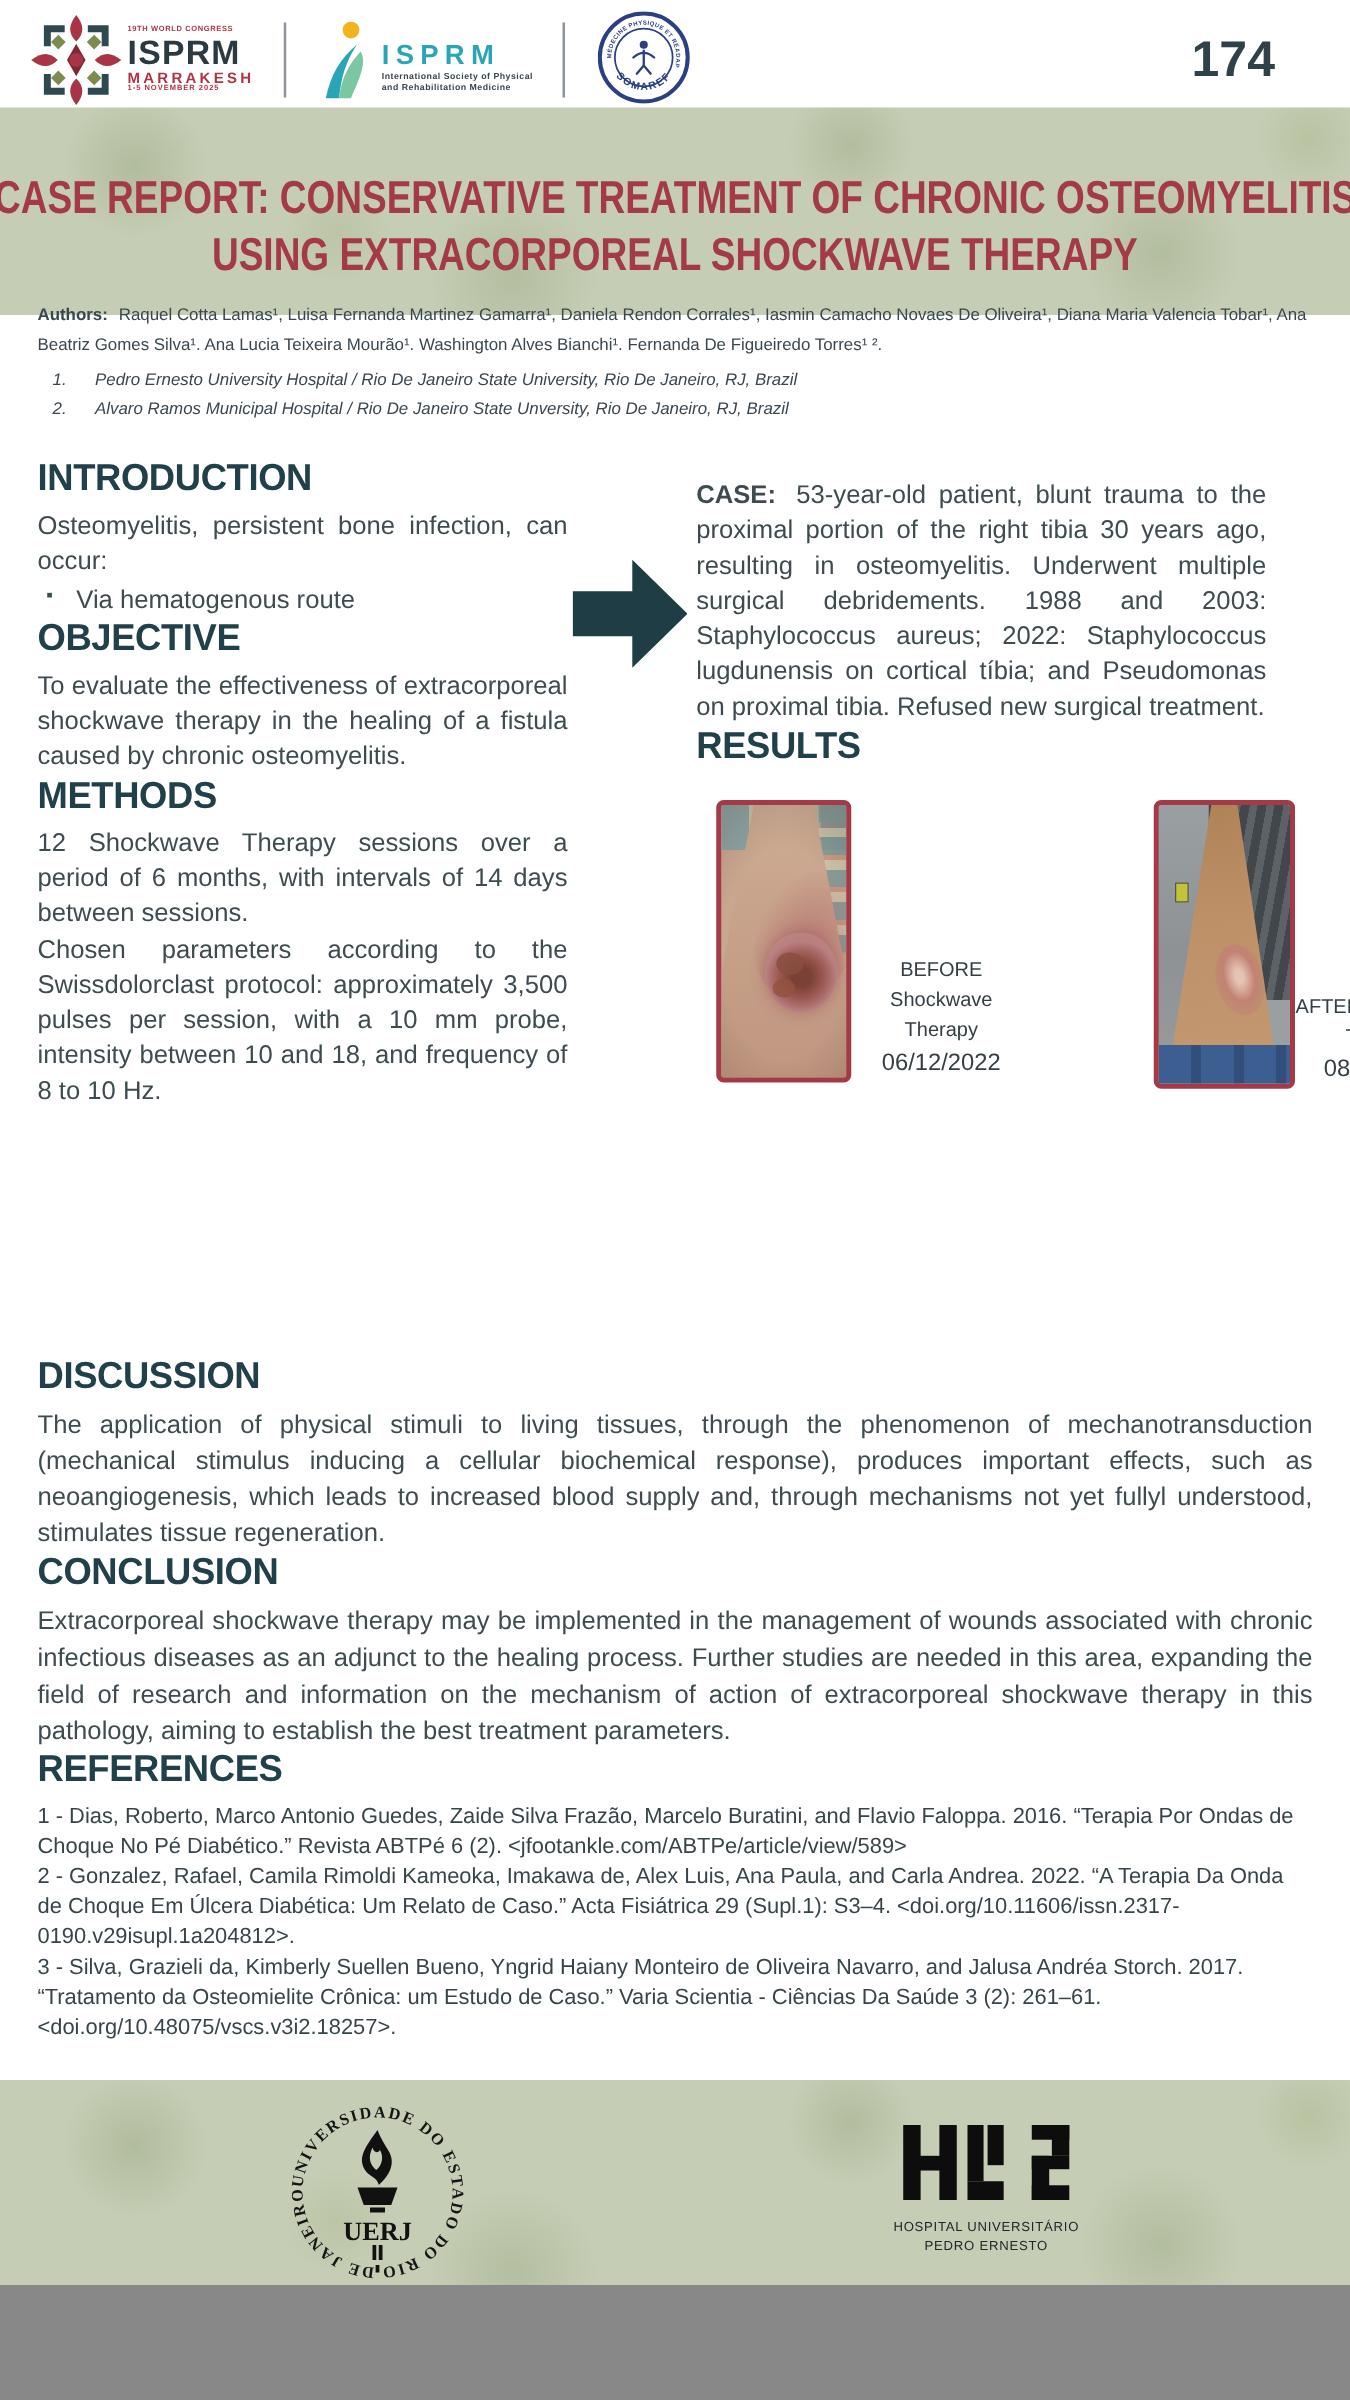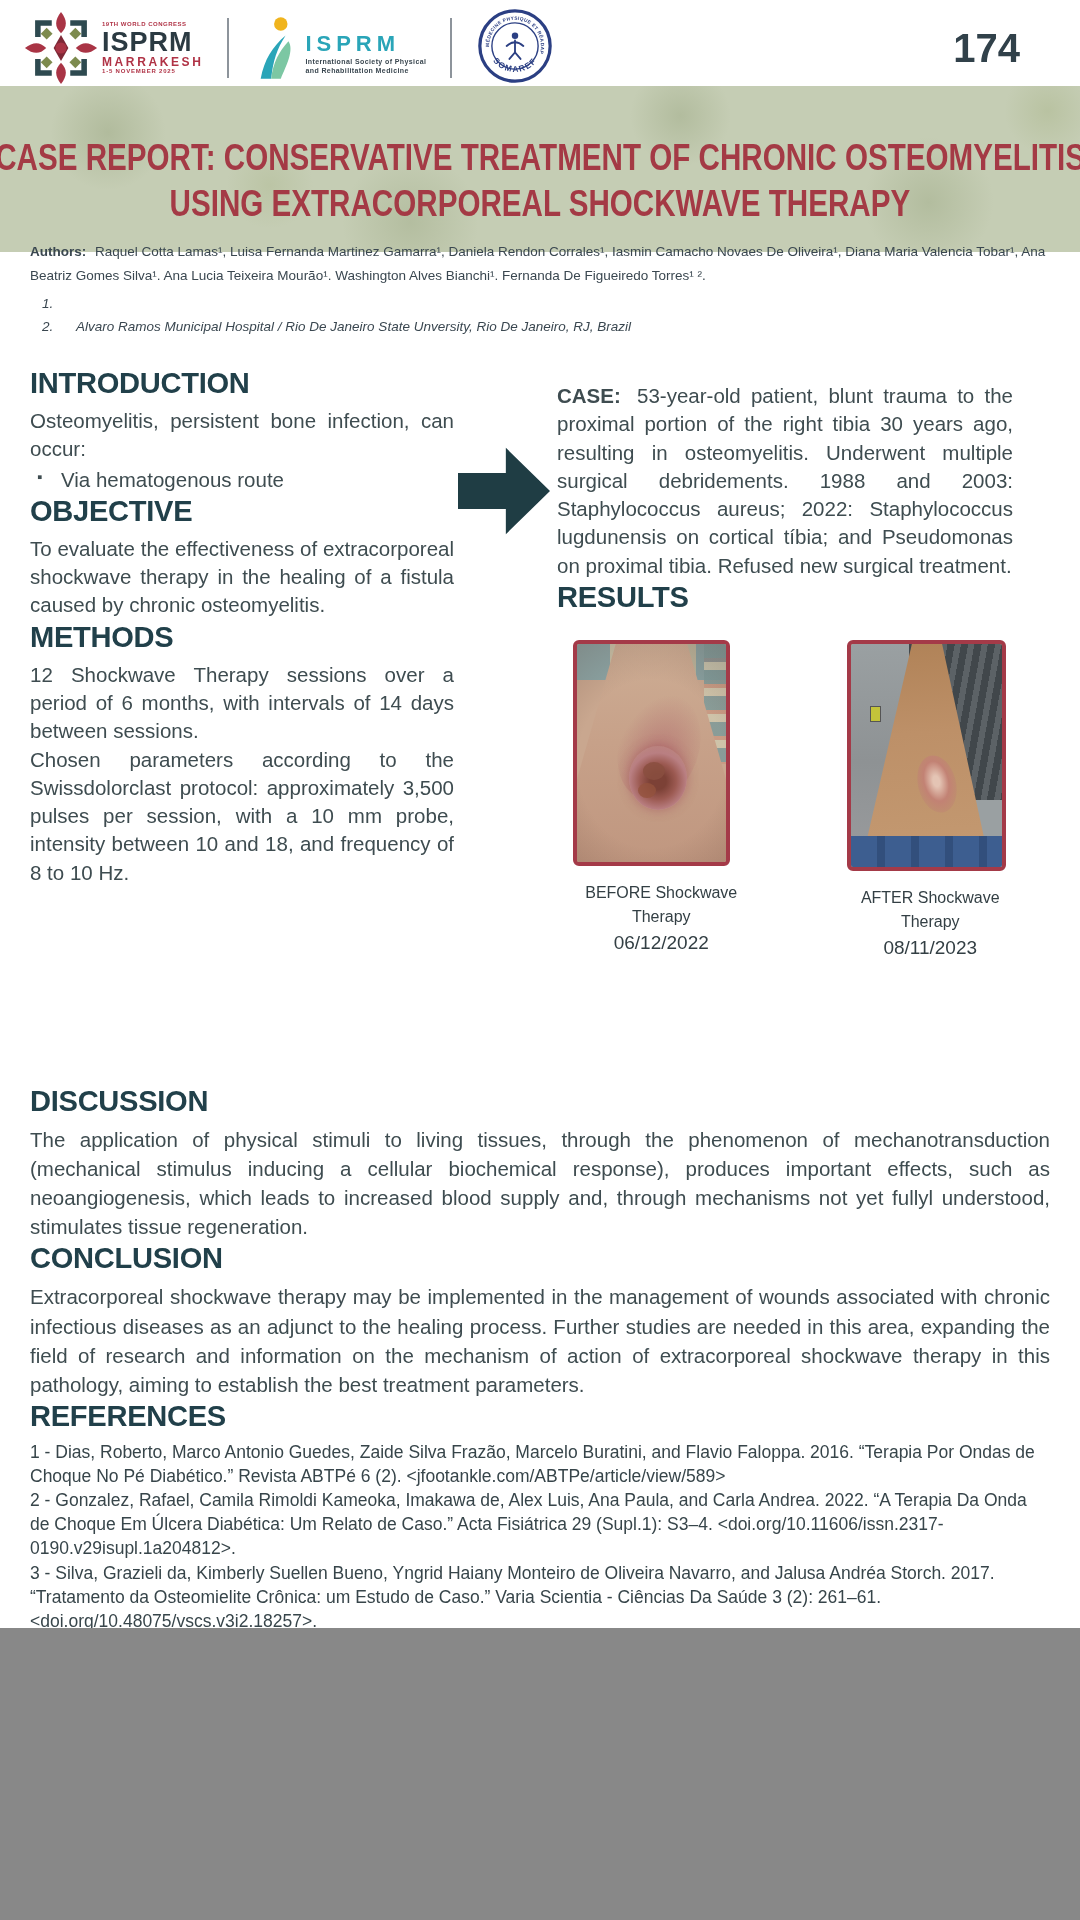--- a/index.html
+++ b/index.html
@@ -1,17 +1,17 @@
 <!DOCTYPE html>
 <html><head>
 <meta charset="utf-8">
 <style>
   * { box-sizing: border-box; }
   body { margin:0; background:#888; font-family:"Liberation Sans", sans-serif; }
-  .page { position:relative; width:1080px; height:1628px; margin:0 auto; background:#ffffff; overflow:hidden; }
+  .page { position:relative; width:1080px; height:1828px; margin:0 auto; background:#ffffff; overflow:hidden; }
 
   
   .header { position:absolute; top:0; left:0; width:100%; height:88px; display:flex; align-items:center; padding:8px 34px 0 24px; background:#fff; }
   .logo-marrakesh { display:flex; align-items:center; gap:4px; }
   .lm-text { display:flex; flex-direction:column; line-height:1.05; }
   .lm-top { font-size:6px; font-weight:bold; color:#b03346; letter-spacing:.5px; }
   .lm-name { font-size:27px; font-weight:800; color:#2b3a42; letter-spacing:1px; }
   .lm-city { font-size:12px; font-weight:bold; color:#b03346; letter-spacing:2.6px; }
   .lm-dates { font-size:6px; font-weight:bold; color:#b03346; letter-spacing:.8px; }
   .vdiv { width:2px; height:60px; background:#8d949b; margin:0 24px; }
@@ -58,21 +58,21 @@
   .mt-objective { margin-top:24px; }
   .mt-methods { margin-top:18px; }
 
   .arrow { position:absolute; left:458px; top:446px; width:92px; height:90px; background:#1f3d44;
            clip-path:polygon(0 30%,52% 30%,52% 2%,100% 50%,52% 98%,52% 70%,0 70%); }
 
   .case-p { margin-top:14px !important; }
   .case-lbl { font-weight:bold; margin-right:6px; color:#3e4c50; }
   .results-h { margin:46px 0 0 28px; }
   .figures { display:flex; margin:26px 0 0 16px; gap:98px; align-items:flex-start; }
-  .figures figure { margin:0; display:flex; flex-direction:column; align-items:flex-start; }
+  .figures figure { margin:0; display:flex; flex-direction:row; align-items:flex-end; }
   .photo { border:4px solid #a43a48; border-radius:6px; overflow:hidden; position:relative; background:#c9a78f; }
   .photo.before { width:157px; height:226px; }
   .photo.after  { width:159px; height:231px; }
   figcaption { margin-top:15px; text-align:center; font-size:16px; color:#333f44; line-height:1.5; }
   .fig-date { font-size:19px; }
 
   
   .b-carpet { position:absolute; top:0; left:0; right:0; height:36px;
     background:linear-gradient(90deg,#8ba4a4 0 22%, #c9c2a8 22% 30%, #7e9a99 30% 72%, #b9b49b 72% 80%, #87a0a0 80% 100%); }
   .b-carpet-side { position:absolute; top:0; right:0; width:22px; height:120px;
@@ -204,20 +204,21 @@
   </section>
 
   <section class="authors">
     <p class="authors-line">
       <span class="authors-lbl">Authors:</span>
       <span>Raquel Cotta Lamas¹, Luisa Fernanda Martinez Gamarra¹, Daniela Rendon Corrales¹, Iasmin Camacho Novaes De Oliveira¹, Diana Maria Valencia Tobar¹, Ana Beatriz Gomes Silva¹. Ana Lucia Teixeira Mourão¹. Washington Alves Bianchi¹. Fernanda De Figueiredo Torres¹ ².</span>
     </p>
     <ul class="affs">
       <li>
         <span class="aff-num">1.</span>
+        <span>Pedro Ernesto University Hospital / Rio De Janeiro State University, Rio De Janeiro, RJ, Brazil</span>
       </li>
       <li>
         <span class="aff-num">2.</span>
         <span>Alvaro Ramos Municipal Hospital / Rio De Janeiro State Unversity, Rio De Janeiro, RJ, Brazil</span>
       </li>
     </ul>
   </section>
 
   <div class="col-left">
     <h2 class="sec">INTRODUCTION</h2>

